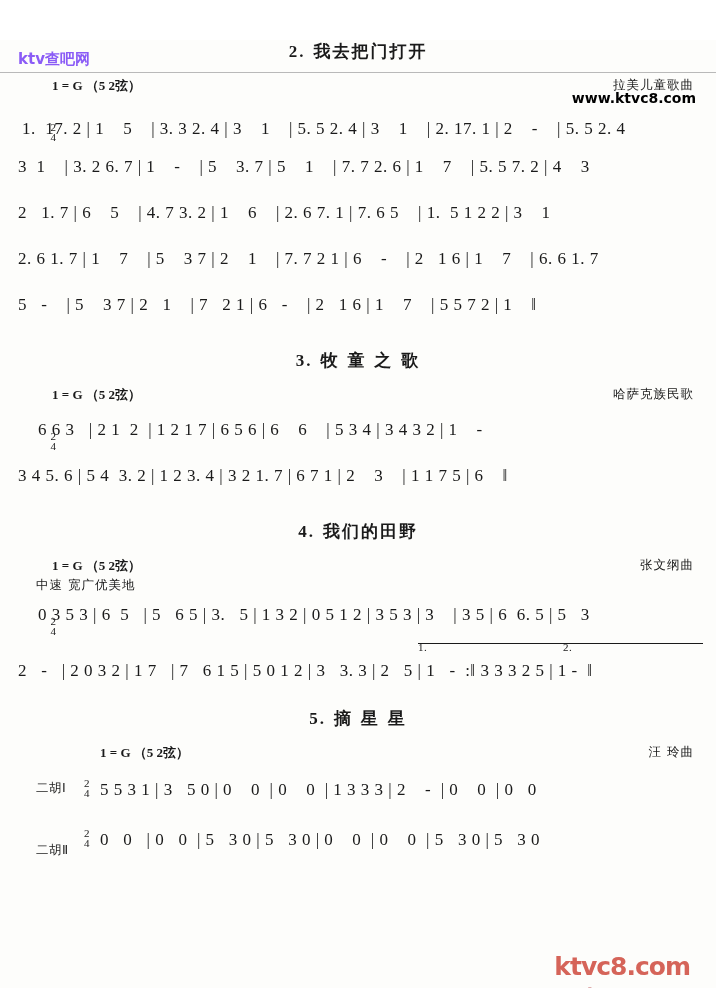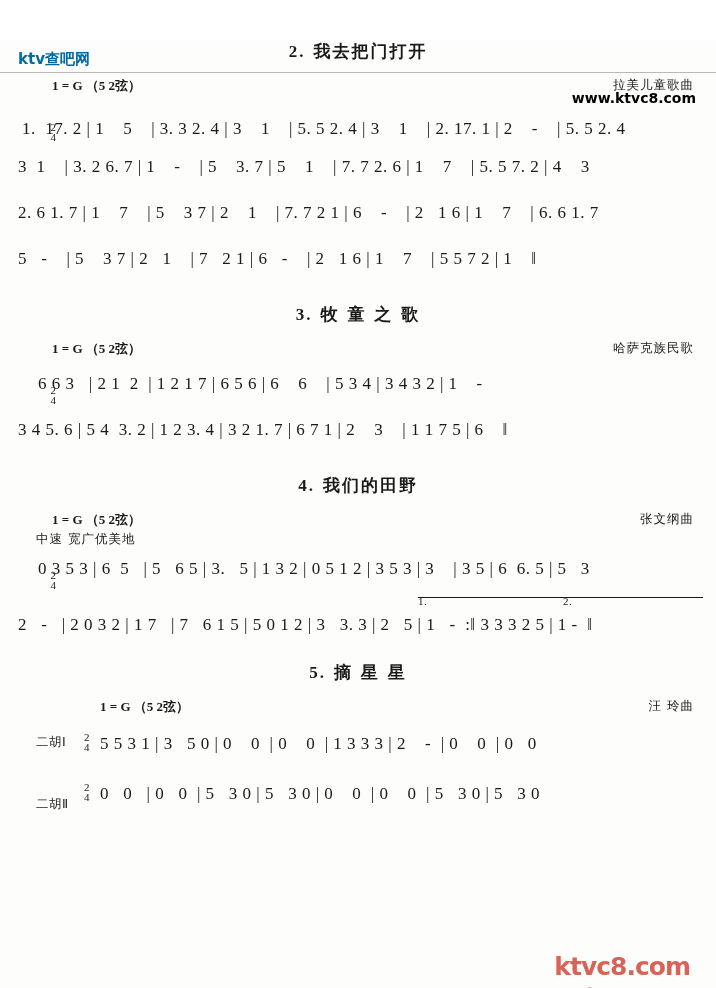--- a/index.html
+++ b/index.html
@@ -21,21 +21,21 @@
     height: 988px;
     background: #fdfdfb;
   }
   
   .wm-left {
     position: absolute;
     left: 18px; top: 10px;
     font-family: "DejaVu Sans", sans-serif;
     font-size: 15px;
     font-weight: bold;
-    color: #0369a1;
+    color: #8b5cf6;
     letter-spacing: 0px;
   }
   .wm-right {
     position: absolute;
     right: 20px; top: 14px;
     font-family: "DejaVu Sans", sans-serif;
     font-size: 14px;
     font-weight: bold;
     color: #000000;
     margin-top: 36px;
@@ -165,20 +165,23 @@
     </div>
 
     <div class="staff" style="margin-top:4px;">
       <span class="meter"><b>2</b><b>4</b></span>
       <span class="line" style="left:4px;margin-top:8px;">1.  17. 2 | 1    5    | 3. 3 2. 4 | 3    1    | 5. 5 2. 4 | 3    1    | 2. 17. 1 | 2    -    | 5. 5 2. 4</span>
     </div>
     <div class="staff">
       <span class="line">3  1    | 3. 2 6. 7 | 1    -    | 5    3. 7 | 5    1    | 7. 7 2. 6 | 1    7    | 5. 5 7. 2 | 4    3</span>
     </div>
     <div class="staff">
+      <span class="line">2   1. 7 | 6    5    | 4. 7 3. 2 | 1    6    | 2. 6 7. 1 | 7. 6 5    | 1.  5 1 2 2 | 3    1</span>
+    </div>
+    <div class="staff">
       <span class="line">2. 6 1. 7 | 1    7    | 5    3 7 | 2    1    | 7. 7 2 1 | 6    -    | 2   1 6 | 1    7    | 6. 6 1. 7</span>
     </div>
     <div class="staff">
       <span class="line">5   -    | 5    3 7 | 2   1    | 7   2 1 | 6   -    | 2   1 6 | 1    7    | 5 5 7 2 | 1    ‖</span>
     </div>
   </div>
 
   <div class="sec" style="margin-top:18px;">
     <div class="song-title">
       <span class="num">3.</span><span>牧 童 之 歌</span>

